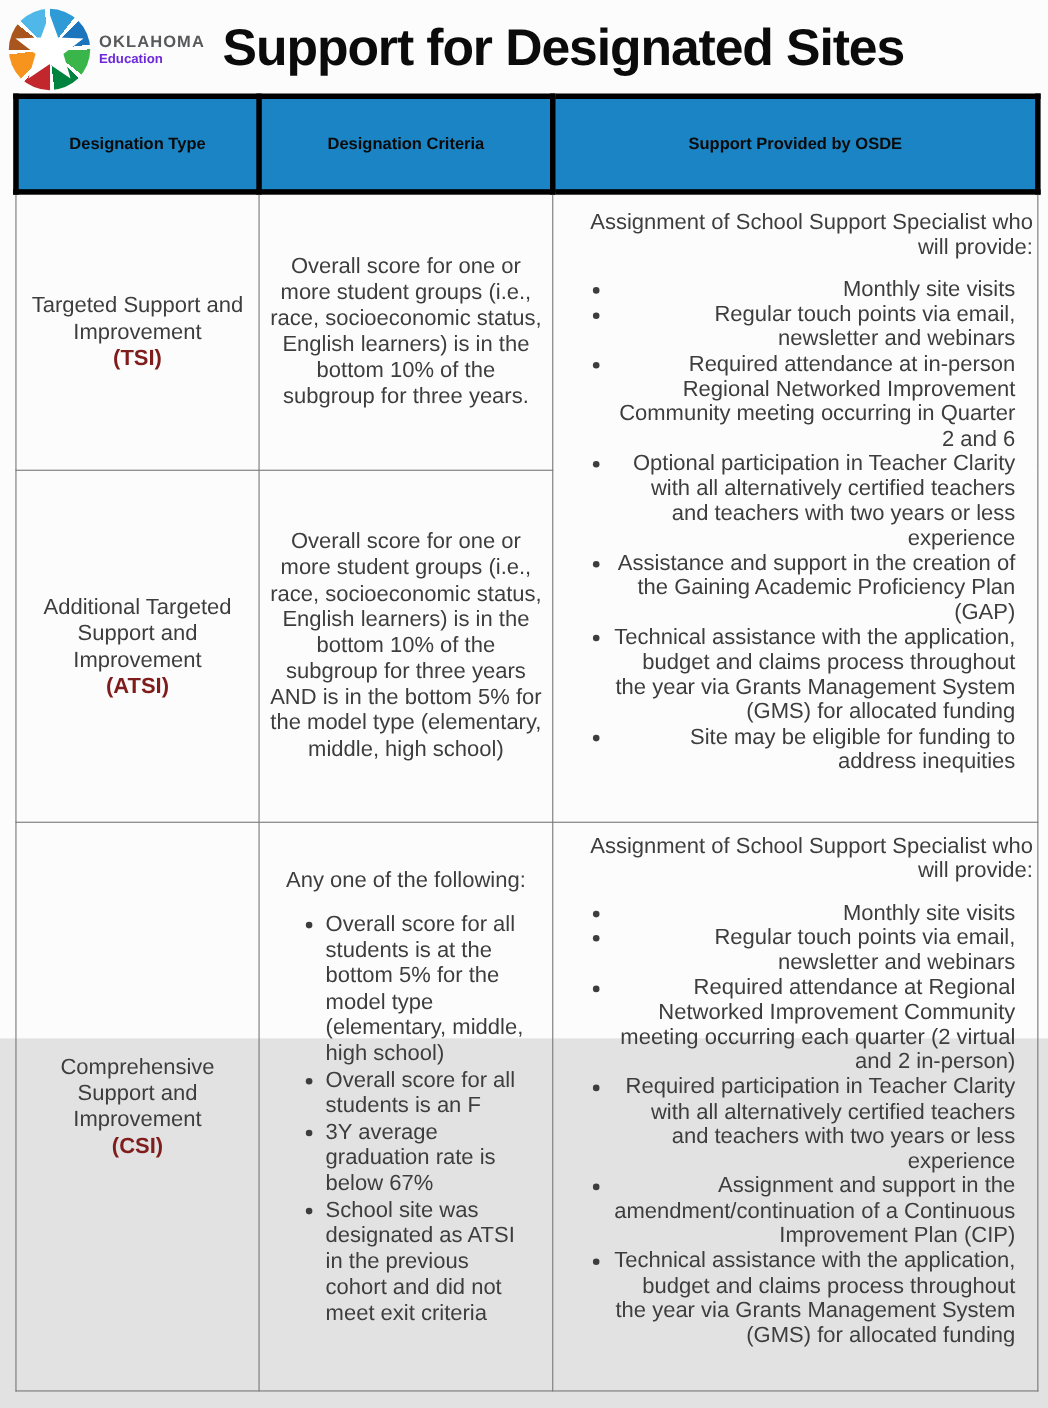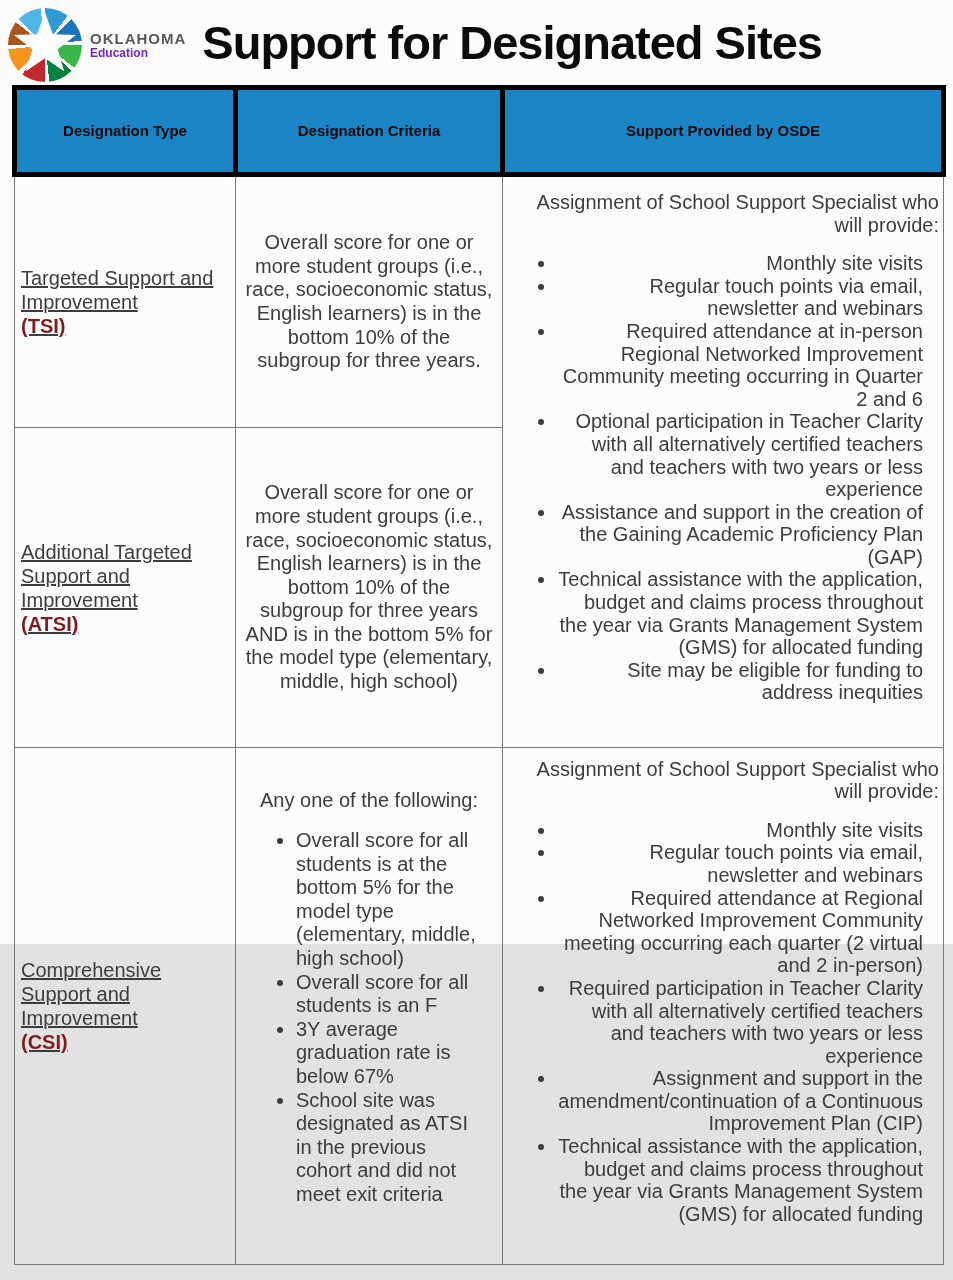--- a/index.html
+++ b/index.html
@@ -70,22 +70,22 @@
   tr.r-head { height:87px; }
   tr.r1 { height:253px; }
   tr.r2 { height:320px; }
   tr.r3 { height:517px; }
   td {
     border:1px solid #777;
     color:#3d3d3d;
     font-size:20px;
   }
   td.cell-type {
-    vertical-align:middle;
-    line-height:1.2; padding:0 6px;text-decoration:underline;
+    text-align:center; vertical-align:middle;
+    line-height:1.2; padding:0 6px;
   }
   .abbr { font-weight:bold; color:#7f1d1d; }
   td.cell-criteria {
     text-align:center; vertical-align:middle;
     line-height:1.18; padding:0 8px;
   }
   td.cell-support {
     vertical-align:middle; text-align:right;
     line-height:1.13; padding:4px 4px 17px 7px;
   }

